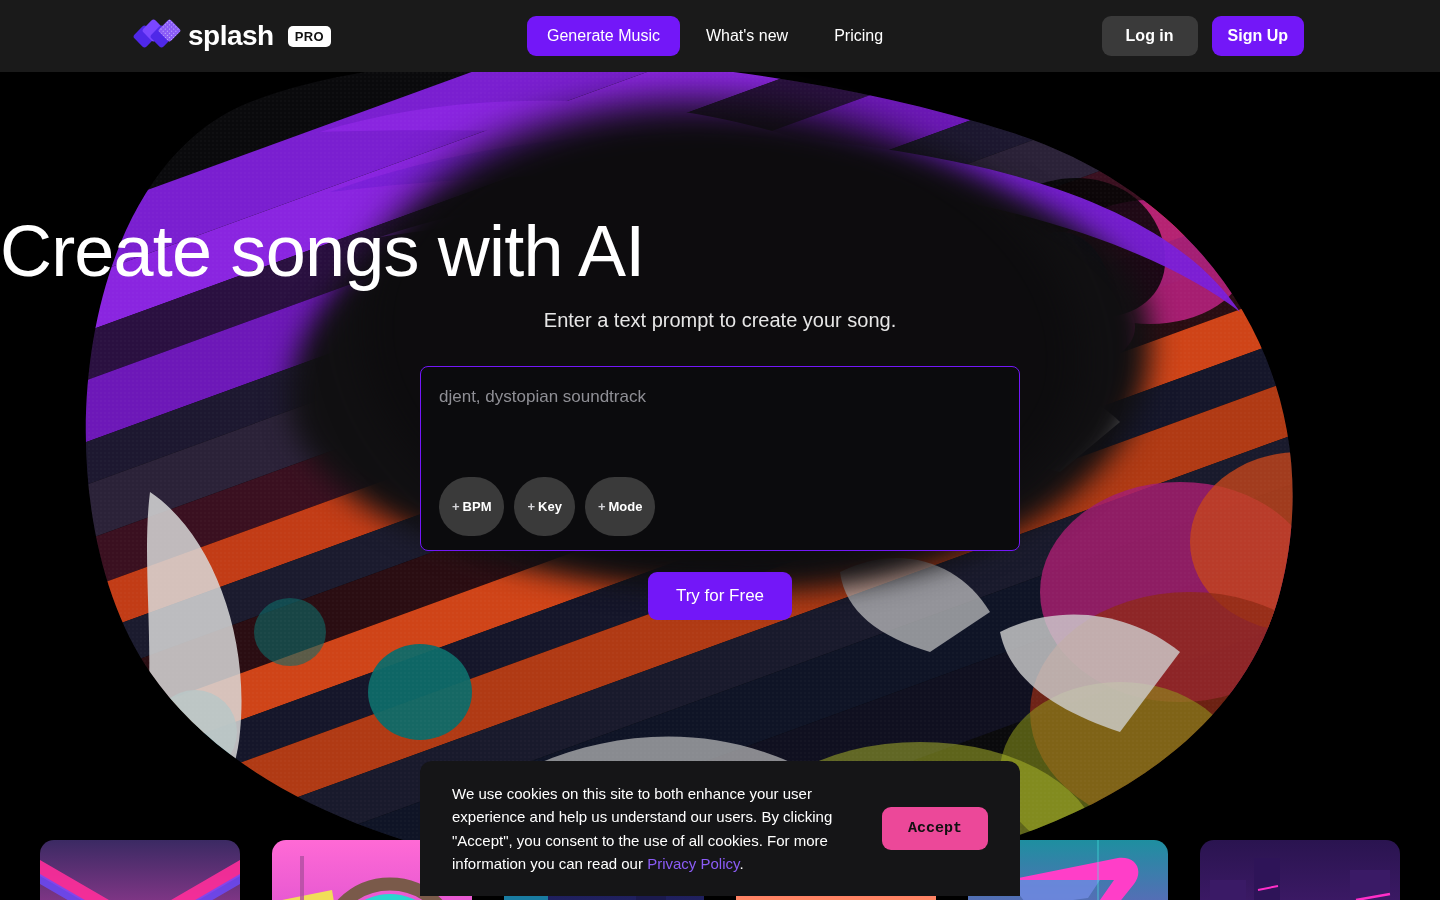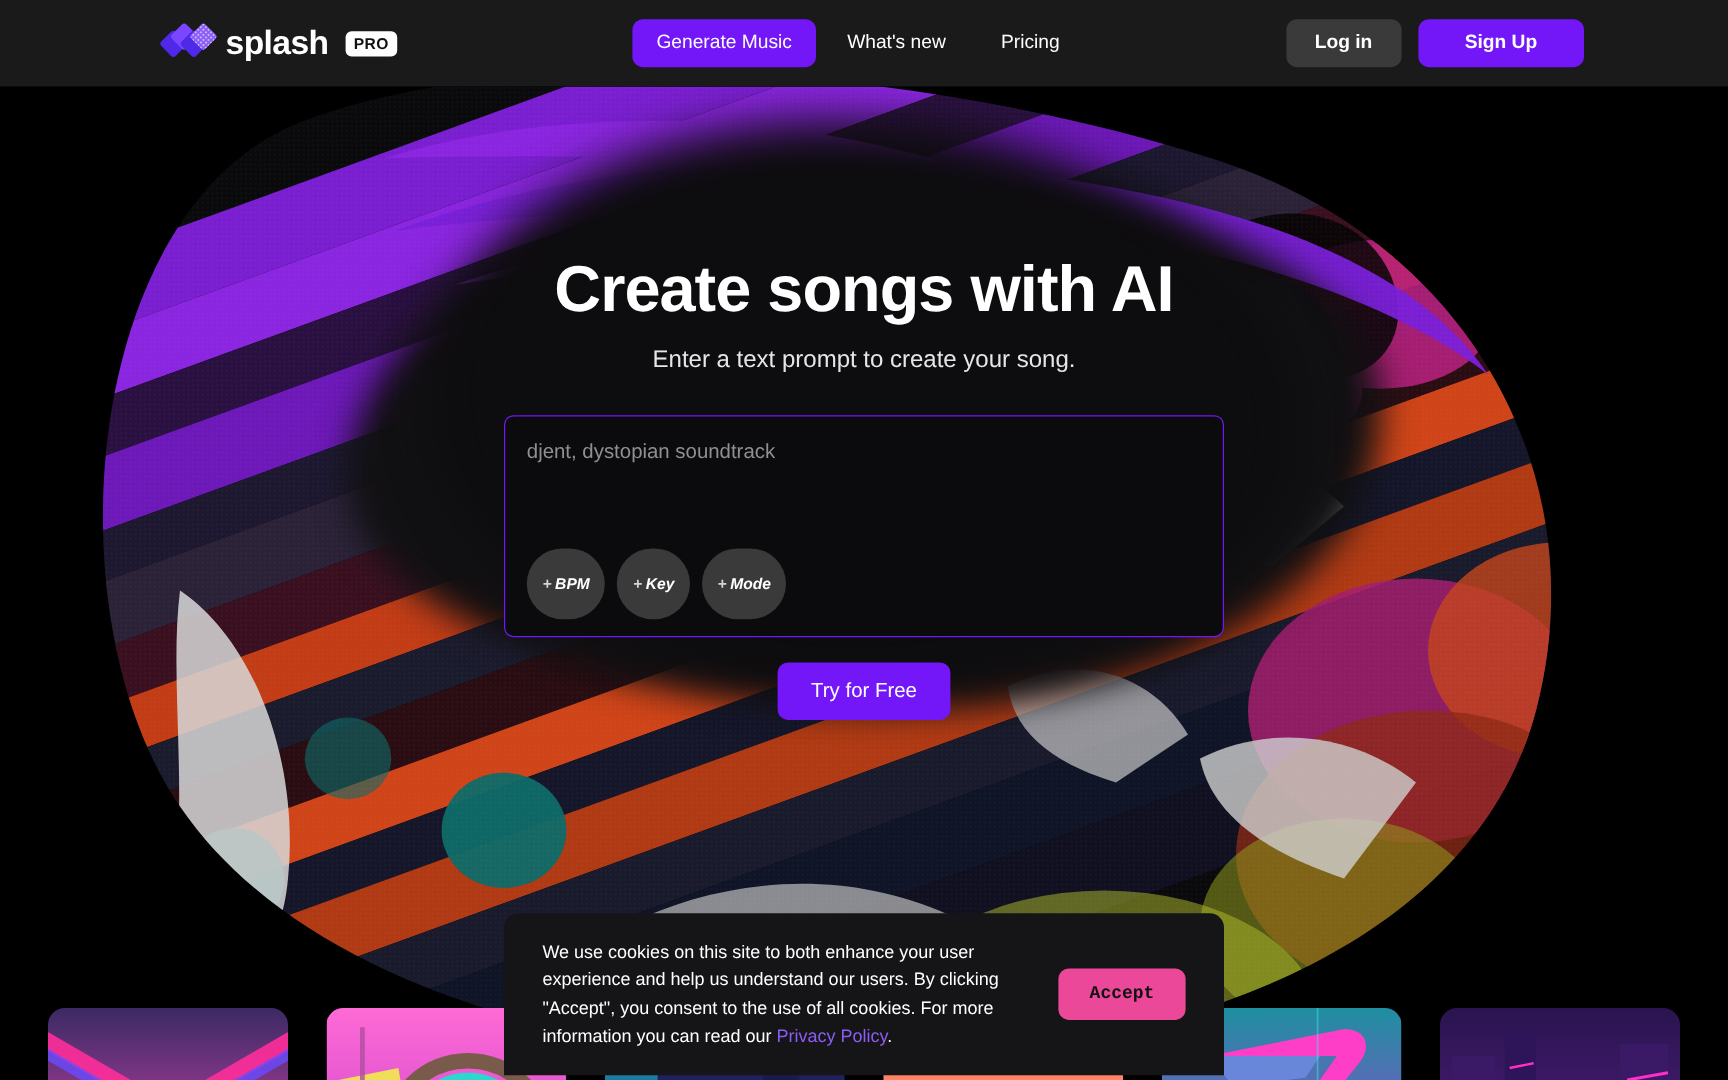--- a/index.html
+++ b/index.html
@@ -42,31 +42,31 @@
     position: absolute; left: 527px; top: 50%; transform: translateY(-50%);
     display: flex; align-items: flex-end; gap: 6px;
   }
   .nav a {
     color: #fff; font-size: 16px; text-decoration: none;
     padding: 11px 20px; border-radius: 9px; white-space: nowrap;
   }
   .nav a.active { background: #7317f8; font-weight: 500; }
 
   .auth {
-    position: absolute; right: 120px; top: 50%; transform: translateY(-50%);
+    position: absolute; right: 136px; top: 50%; transform: translateY(-50%);
     display: flex; align-items: center; gap: 14px;
   }
   .btn-login {
     background: #3a3a3a; color: #fff; font-size: 16px; font-weight: 700;
     padding: 11px 24px; border-radius: 9px; border: none; cursor: pointer;
     font-family: inherit;
   }
   .btn-signup {
     background: #7317f8; color: #fff; font-size: 16px; font-weight: 700;
-    padding: 11px 39px; border-radius: 9px; border: none; cursor: pointer;
+    padding: 11px 16px; border-radius: 9px; border: none; cursor: pointer;
     font-family: inherit;
   }
 
   
   .hero-art { position: absolute; top: 72px; left: 0; width: 1440px; height: 828px; overflow: hidden; background:#000; }
   .hero-art svg { display: block; width: 1440px; height: 828px; }
 
   
   .hero-scrim {
     position: absolute; left: 290px; top: 150px; width: 860px; height: 440px;
@@ -79,43 +79,43 @@
     position: absolute; left: 360px; top: 100px; width: 720px; height: 470px;
     background: #0d0c0e;
     border-radius: 46% 54% 52% 48% / 48% 56% 44% 52%;
     filter: blur(20px);
     z-index: 10;
   }
 
   
   .hero { position: absolute; top: 72px; left: 0; width: 1440px; z-index: 20; }
   .hero-title {
-    margin-top: 140px; text-align: center; color: #fff;
-    font-size: 54px; font-weight: 700; letter-spacing: -0.8px; line-height: 1.1;
+    margin-top: 140px; text-align: left; color: #fff;
+    font-size: 72px; font-weight: 400; letter-spacing: -0.8px; line-height: 1.1;
   }
   .hero-sub {
     margin-top: 18px; text-align: center; color: #e6e6e6;
     font-size: 20px; font-weight: 400;
   }
   .prompt-box {
     margin: 34px auto 0; width: 600px; height: 185px;
     border: 1px solid #7317f8; border-radius: 8px;
     background: #0b0b0d; position: relative;
   }
   .prompt-text {
     position: absolute; left: 18px; top: 20px;
     color: #8f8f95; font-size: 17px;
   }
   .chips {
     position: absolute; left: 18px; bottom: 14px; display: flex; gap: 10px;
   }
   .chip {
     background: #3a3a3a; color: #fff; font-size: 13px; font-weight: 700;
     border-radius: 999px; padding: 22px 13px; border: none; cursor: pointer;
-    font-family: inherit; white-space: nowrap; font-style: italic;
+    font-family: inherit; white-space: nowrap;
   }
   .chip .plus { color: #d4d4d8; font-weight: 600; margin-right: 3px; }
   .cta-wrap { text-align: center; margin-top: 21px; }
   .btn-try {
     background: #7317f8; color: #fff; font-size: 17px; font-weight: 400;
     padding: 14px 28px; border-radius: 9px; border: none; cursor: pointer;
     font-family: inherit;
   }
 
   

